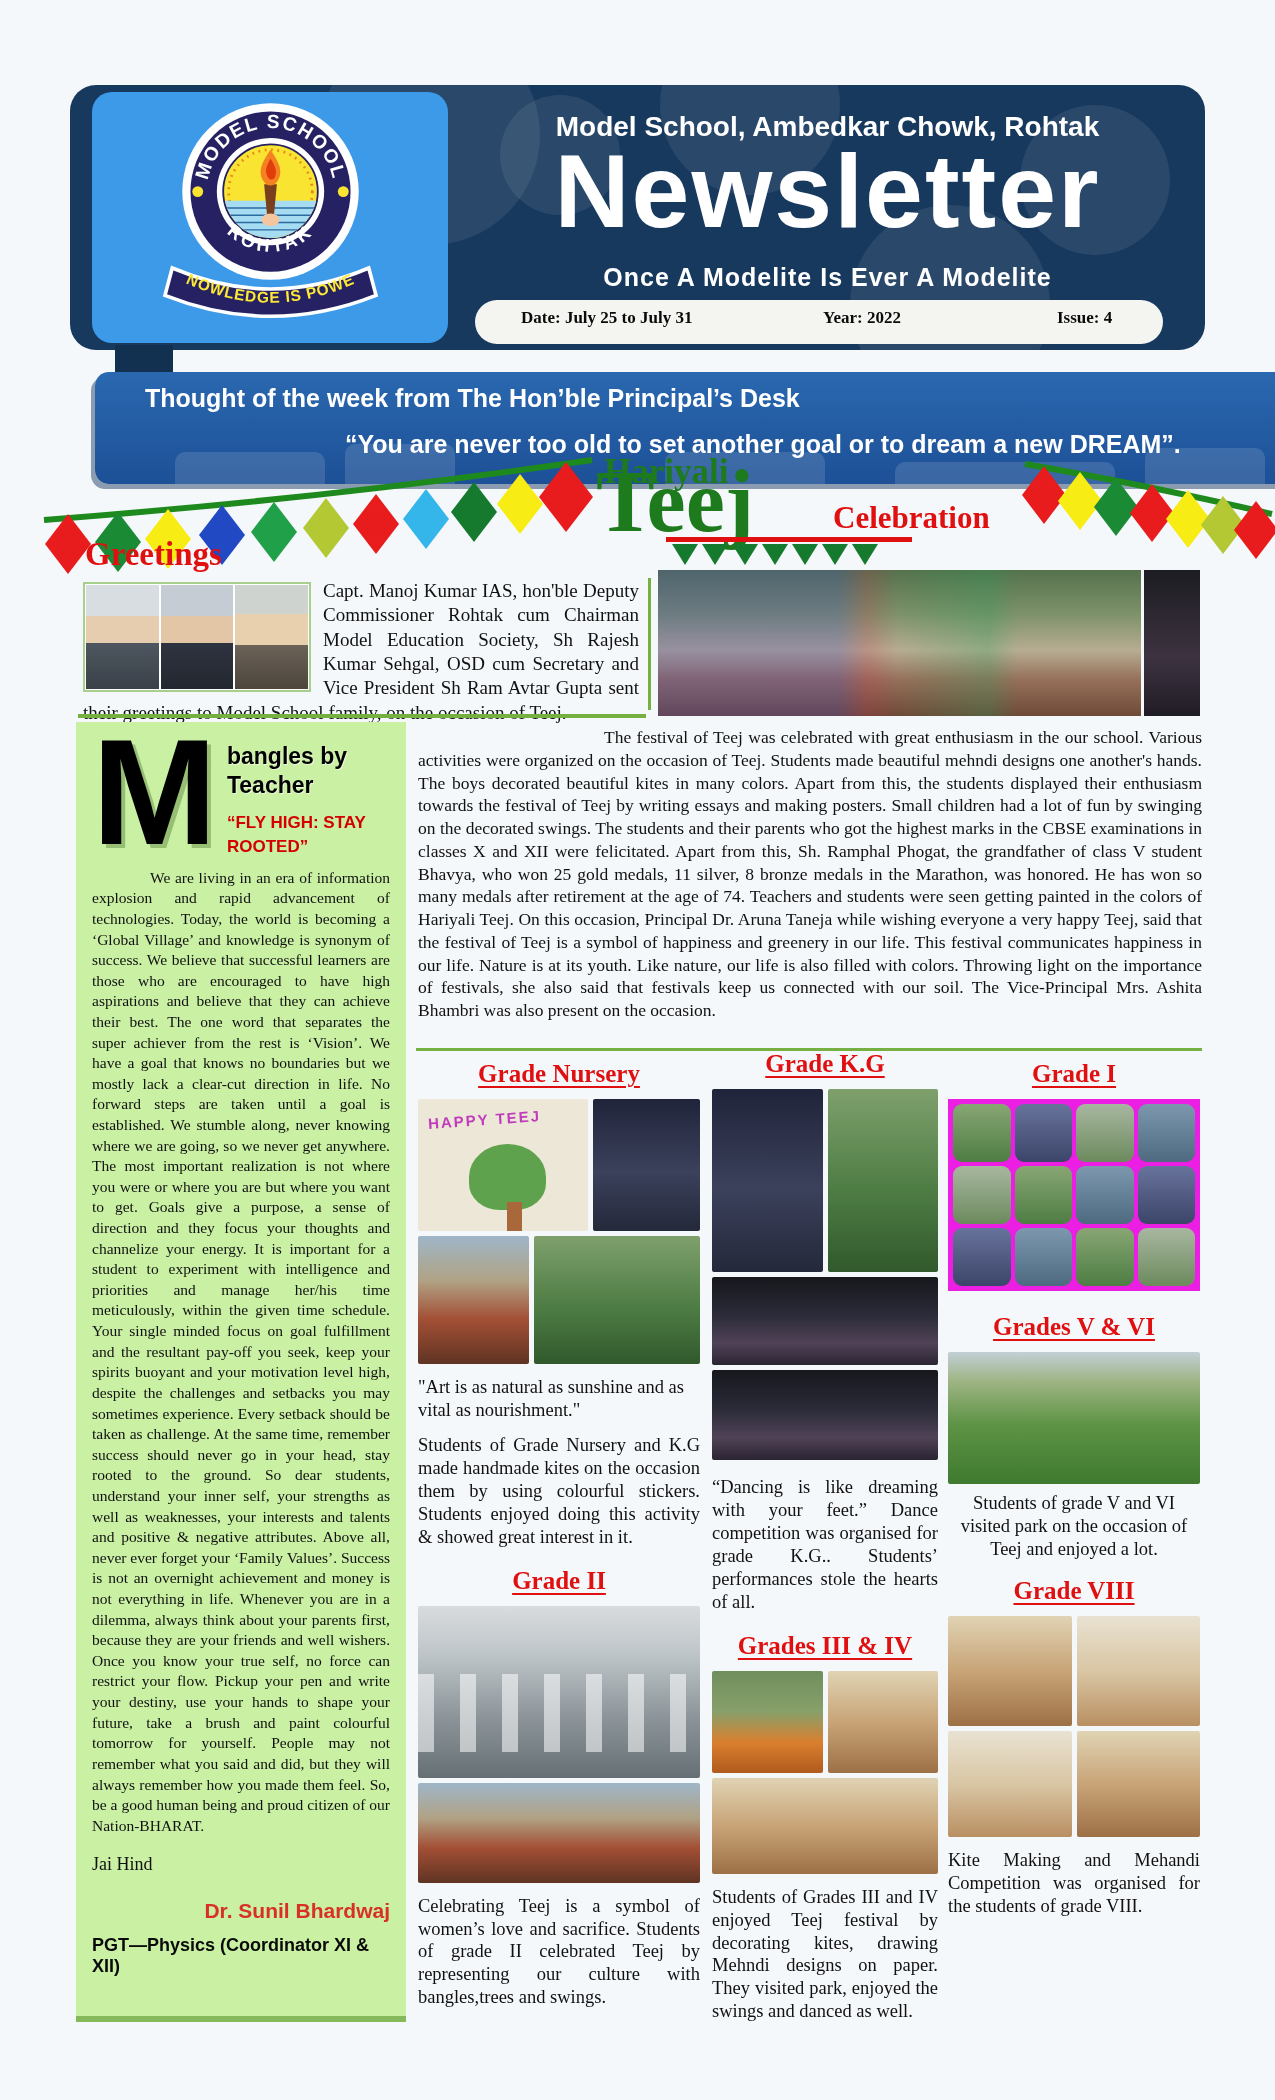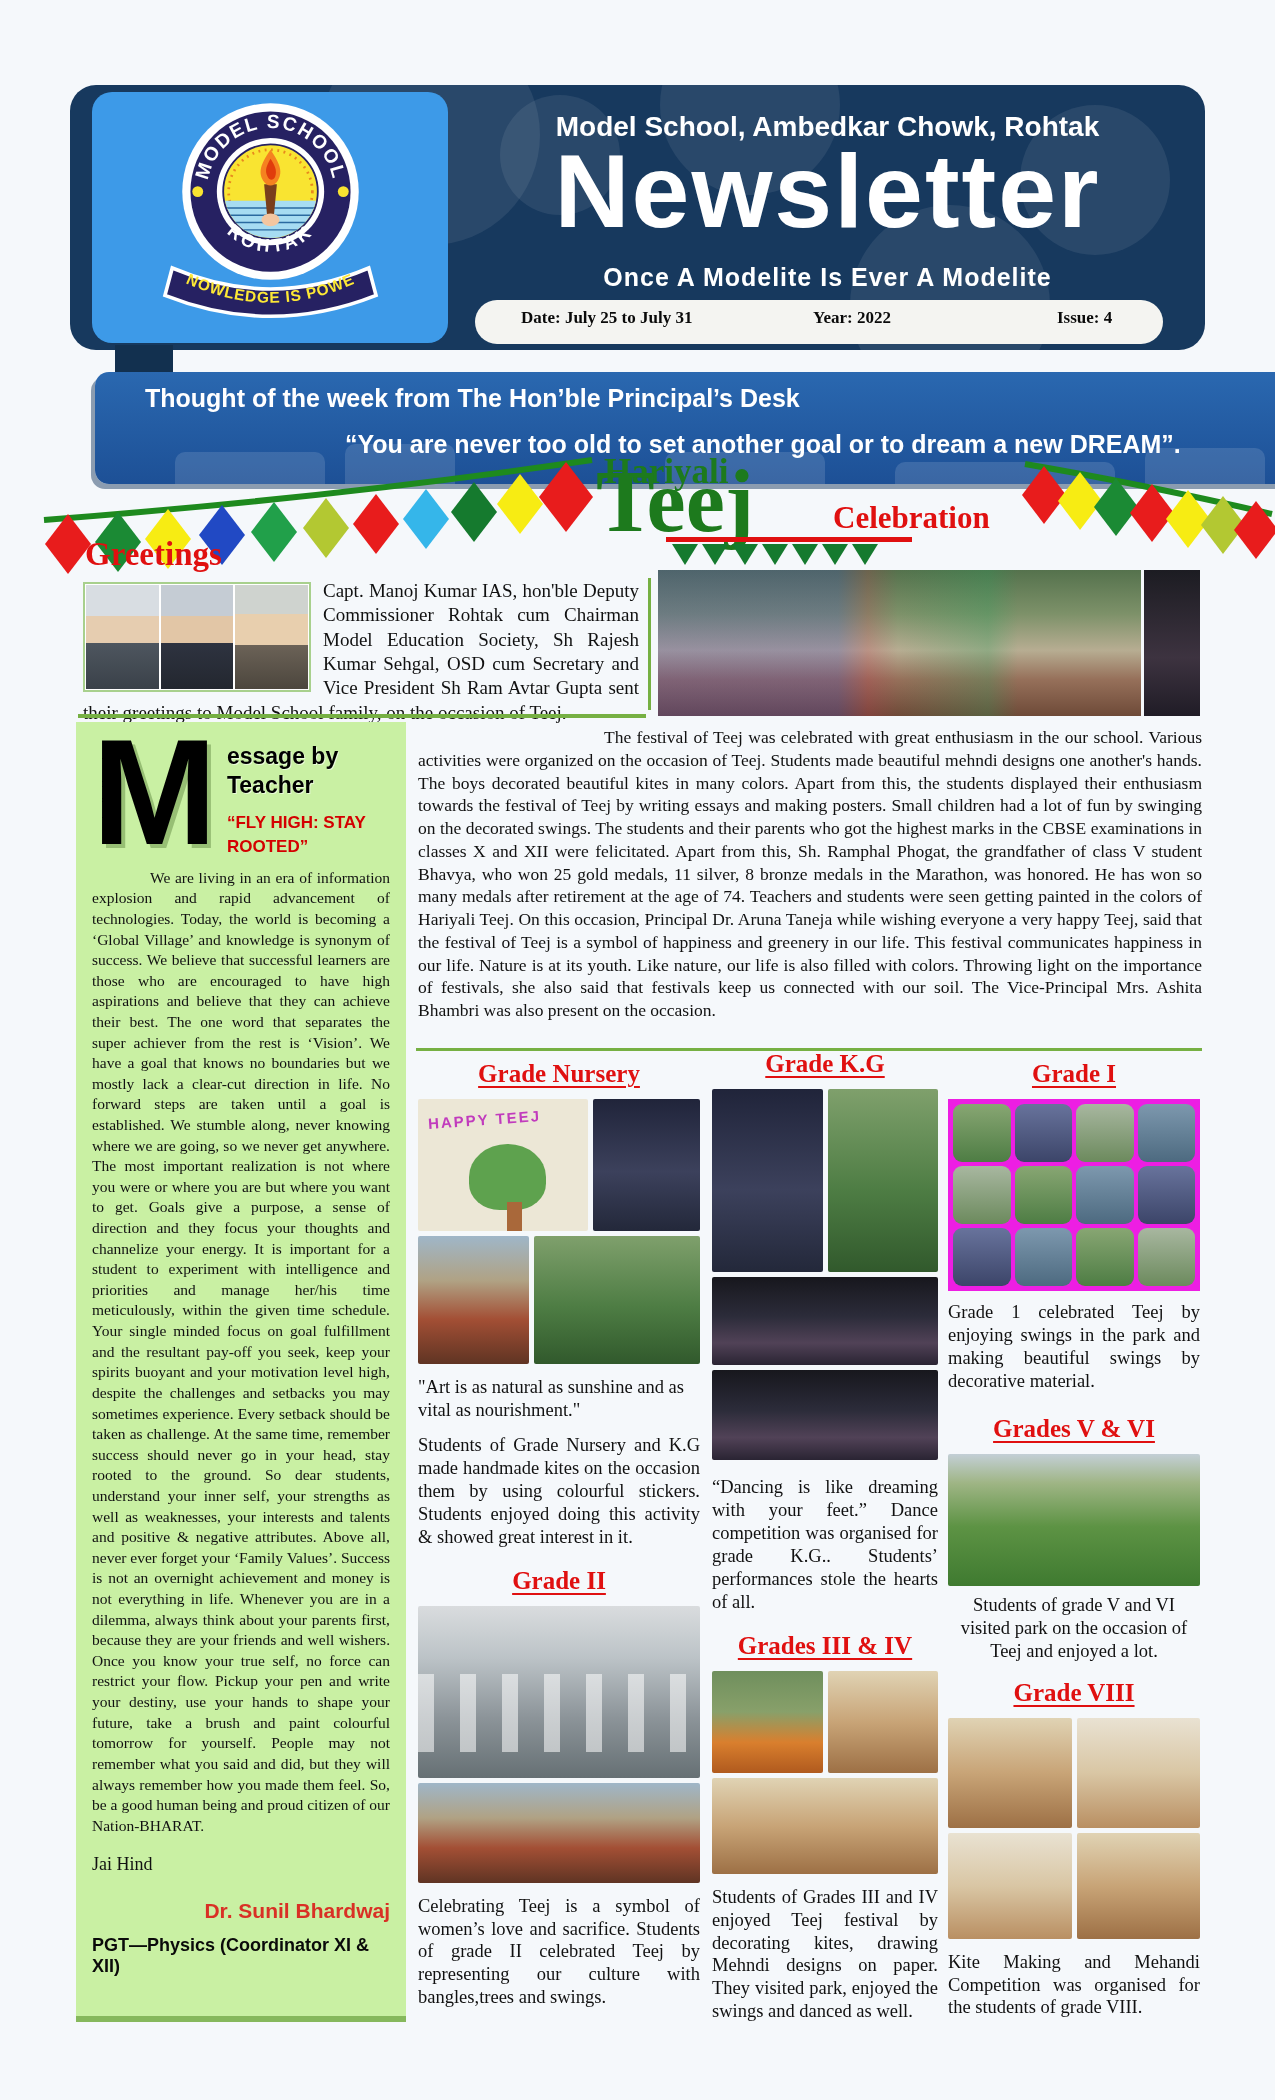--- a/index.html
+++ b/index.html
@@ -16,21 +16,21 @@
   .logo-panel{position:absolute;left:22px;top:7px;width:356px;height:251px;background:#3d9ae8;border-radius:20px;
               display:flex;align-items:center;justify-content:center;overflow:hidden;}
   .hdr-text{position:absolute;left:400px;top:0;width:715px;text-align:center;color:#fff;
             font-family:"Liberation Sans",sans-serif;}
   .school-line{position:absolute;left:0;top:26px;width:100%;font-size:28px;font-weight:bold;}
   .nl-title{position:absolute;left:0;top:52px;width:100%;font-size:104px;font-weight:bold;letter-spacing:2px;line-height:1.05;}
   .tagline{position:absolute;left:0;top:178px;width:100%;font-size:25px;font-weight:bold;letter-spacing:1px;}
   .date-bar{position:absolute;left:405px;top:215px;width:688px;height:44px;background:#f4f4f1;border-radius:22px;
             font-family:"Liberation Serif",serif;font-weight:bold;font-size:17px;color:#0a0a0a;}
   .date-bar span{position:absolute;top:8px;white-space:nowrap;}
-  .db-date{left:46px;} .db-year{left:338px;} .db-issue{left:582px;}
+  .db-date{left:46px;} .db-year{left:348px;} .db-issue{left:582px;}
   
   .hdr-notch{position:absolute;left:115px;top:345px;width:58px;height:52px;background:#12304f;}
   .thought{position:absolute;left:95px;top:372px;width:1253px;height:112px;border-radius:14px;
            background:linear-gradient(180deg,#2a68b0,#1d5096);box-shadow:-4px 5px 0 rgba(12,44,84,.45);
            color:#fff;font-family:"Liberation Sans",sans-serif;font-weight:bold;overflow:hidden;}
   .sky{position:absolute;bottom:-8px;height:40px;background:rgba(255,255,255,.13);border-radius:10px 10px 0 0;}
   .s1{left:80px;width:150px;} .s2{left:250px;width:110px;height:48px;} .s3{left:570px;width:160px;}
   .s4{left:800px;width:220px;height:30px;} .s5{left:1050px;width:120px;height:44px;}
   .thought .t1{position:absolute;left:50px;top:12px;font-size:25px;}
   .thought .t2{position:absolute;left:250px;top:58px;font-size:25px;}
@@ -242,21 +242,21 @@
   <div class="h-rule"></div>
   <div class="big-photo">
     <div class="bp-main"></div>
     <div class="bp-side"></div>
   </div>
 
   <aside class="msg">
     <div class="msg-head">
       <span class="msg-M">M</span>
       <div class="msg-head-right">
-        <div class="mh">essage by</div>
+        <div class="mh">bangles by</div>
         <div class="mh">Teacher</div>
         <div class="ms first">“FLY HIGH: STAY</div>
         <div class="ms">ROOTED”</div>
       </div>
     </div>
     <p class="msg-body">We are living in an era of information explosion and rapid advancement of technologies. Today, the world is becoming a ‘Global Village’ and knowledge is synonym of success. We believe that successful learners are those who are encouraged to have high aspirations and believe that they can achieve their best.  The one word that separates the super achiever from the rest is ‘Vision’. We have a goal that knows no boundaries but we mostly lack a clear-cut direction in life. No forward steps are taken until a goal is established. We stumble along, never knowing where we are going, so we never get anywhere. The most important realization is not where you were or where you are but where you want to get. Goals give a purpose, a sense of direction and they focus your thoughts and channelize your energy. It is important for a student to experiment with intelligence and priorities and manage her/his time meticulously, within the given time schedule. Your single minded focus on goal fulfillment and the resultant pay-off you seek, keep your spirits buoyant and your motivation level high, despite the challenges and setbacks you may sometimes experience. Every setback should be taken as challenge. At the same time, remember success should never go in your head, stay rooted to the ground. So dear students, understand your inner self, your strengths as well as weaknesses, your interests and talents and positive &amp; negative attributes. Above all, never ever forget your ‘Family Values’. Success is not an overnight achievement and money is not everything in life. Whenever you are in a dilemma, always think about your parents first, because they are your friends and well wishers. Once you know your true self, no force can restrict your flow.  Pickup your pen and write your destiny, use your hands to shape your future, take a brush and paint colourful tomorrow for yourself. People may not remember what you said and did, but they will always remember how you made them feel. So, be a good human being and proud citizen of our Nation-BHARAT.</p>
     <p class="msg-close">Jai Hind</p>
     <div class="msg-author">Dr. Sunil Bhardwaj</div>
     <div class="msg-desig">PGT—Physics (Coordinator XI &amp; XII)</div>
   </aside>
@@ -313,21 +313,20 @@
       <div class="cc cc4"></div>
       <div class="cc cc3"></div>
       <div class="cc cc1"></div>
       <div class="cc cc4"></div>
       <div class="cc cc2"></div>
       <div class="cc cc2"></div>
       <div class="cc cc4"></div>
       <div class="cc cc1"></div>
       <div class="cc cc3"></div>
     </div>
-    <p class="cap just" style="margin-top:10px;">Grade 1 celebrated Teej by enjoying swings in the park and making beautiful swings by decorative material.</p>
     <h3 class="gh mt" style="margin-top:20px;">Grades V &amp; VI</h3>
     <div class="ph pv-park" style="height:132px;"></div>
     <p class="cap center" style="margin-top:8px;">Students of  grade V and  VI visited park on the occasion of Teej and enjoyed a lot.</p>
     <h3 class="gh mt" style="margin-top:14px;">Grade  VIII</h3>
     <div class="prow">
       <div class="ph pv-class" style="flex:1;height:110px;"></div>
       <div class="ph pv-mehndi" style="flex:1;height:110px;"></div>
     </div>
     <div class="prow">
       <div class="ph pv-mehndi" style="flex:1;height:106px;"></div>

